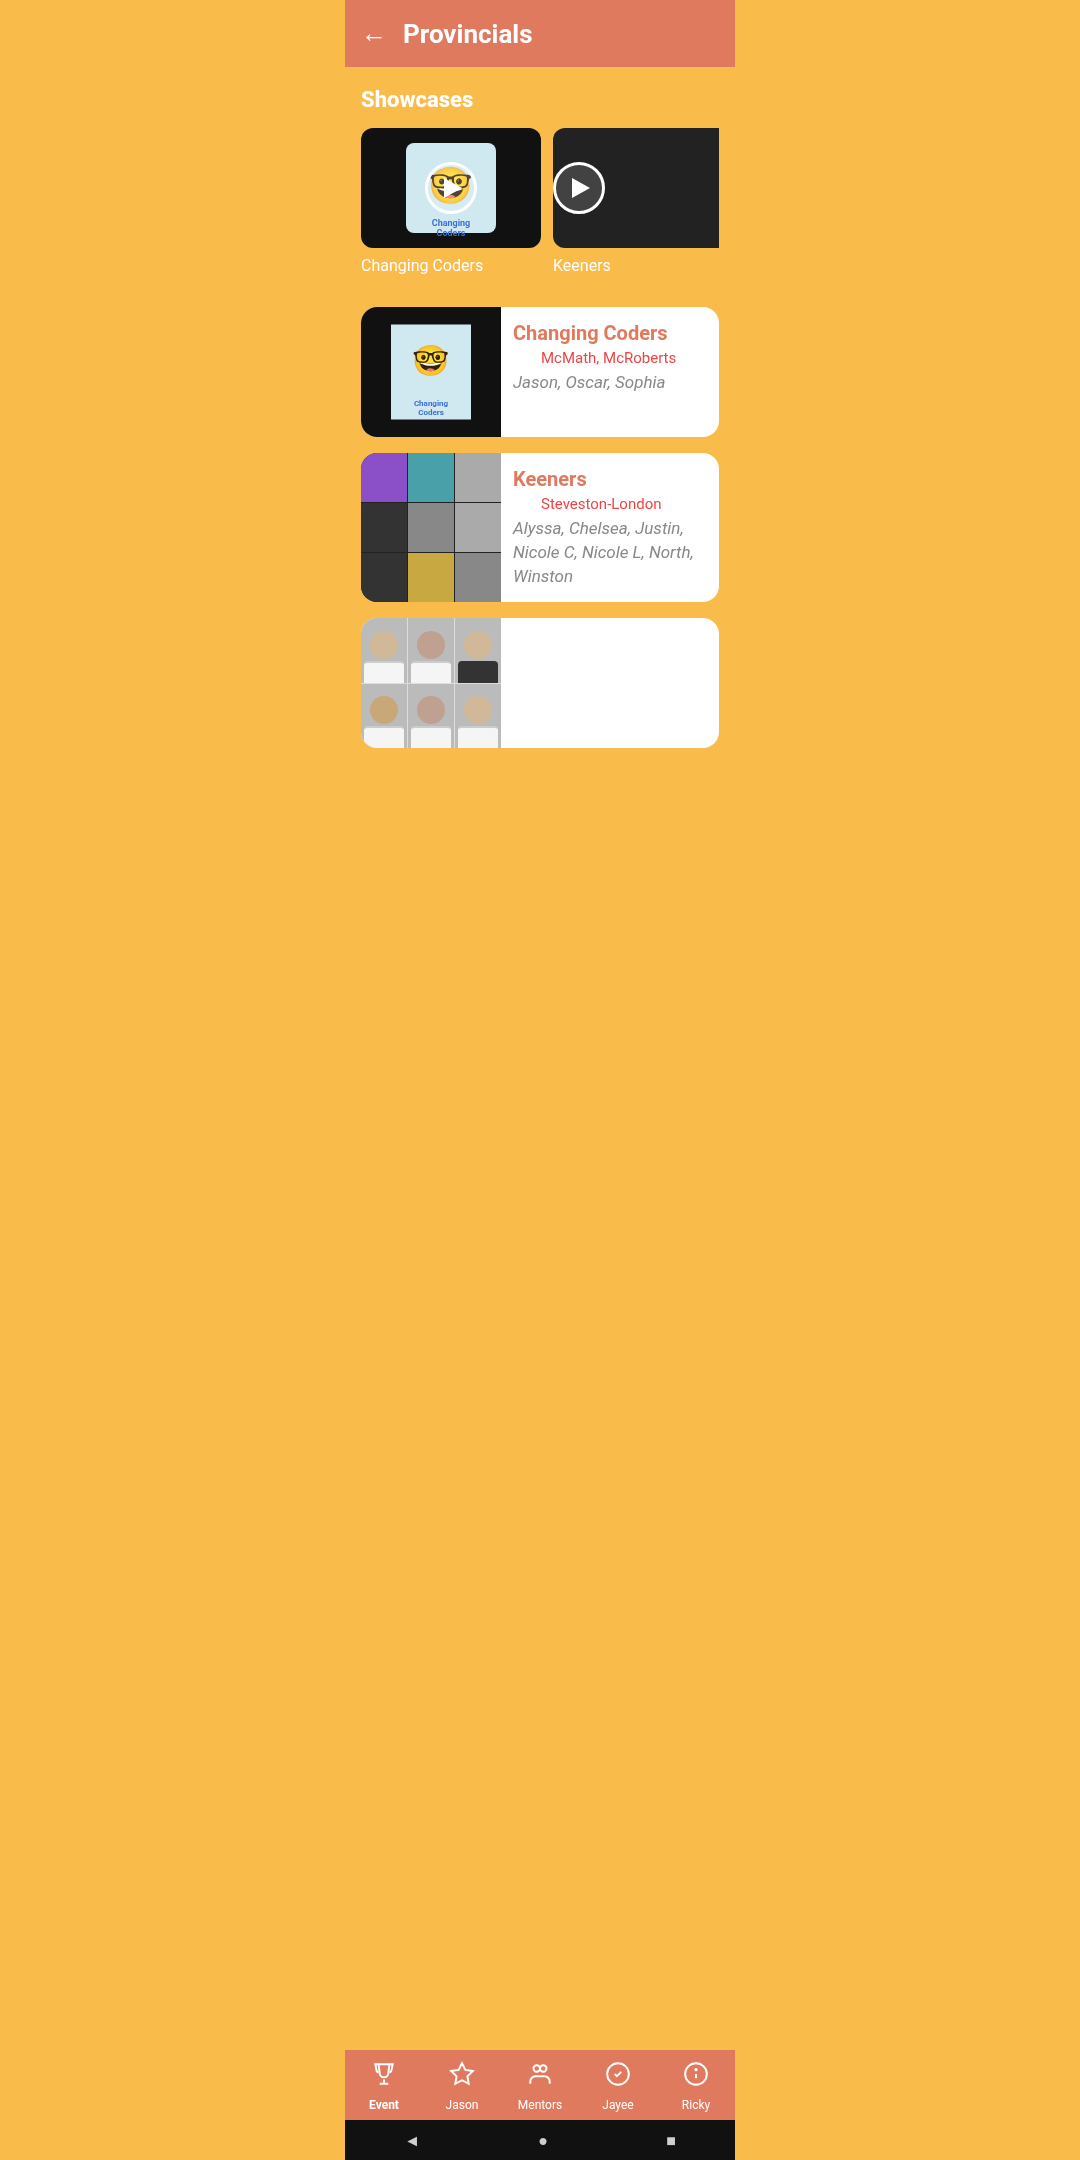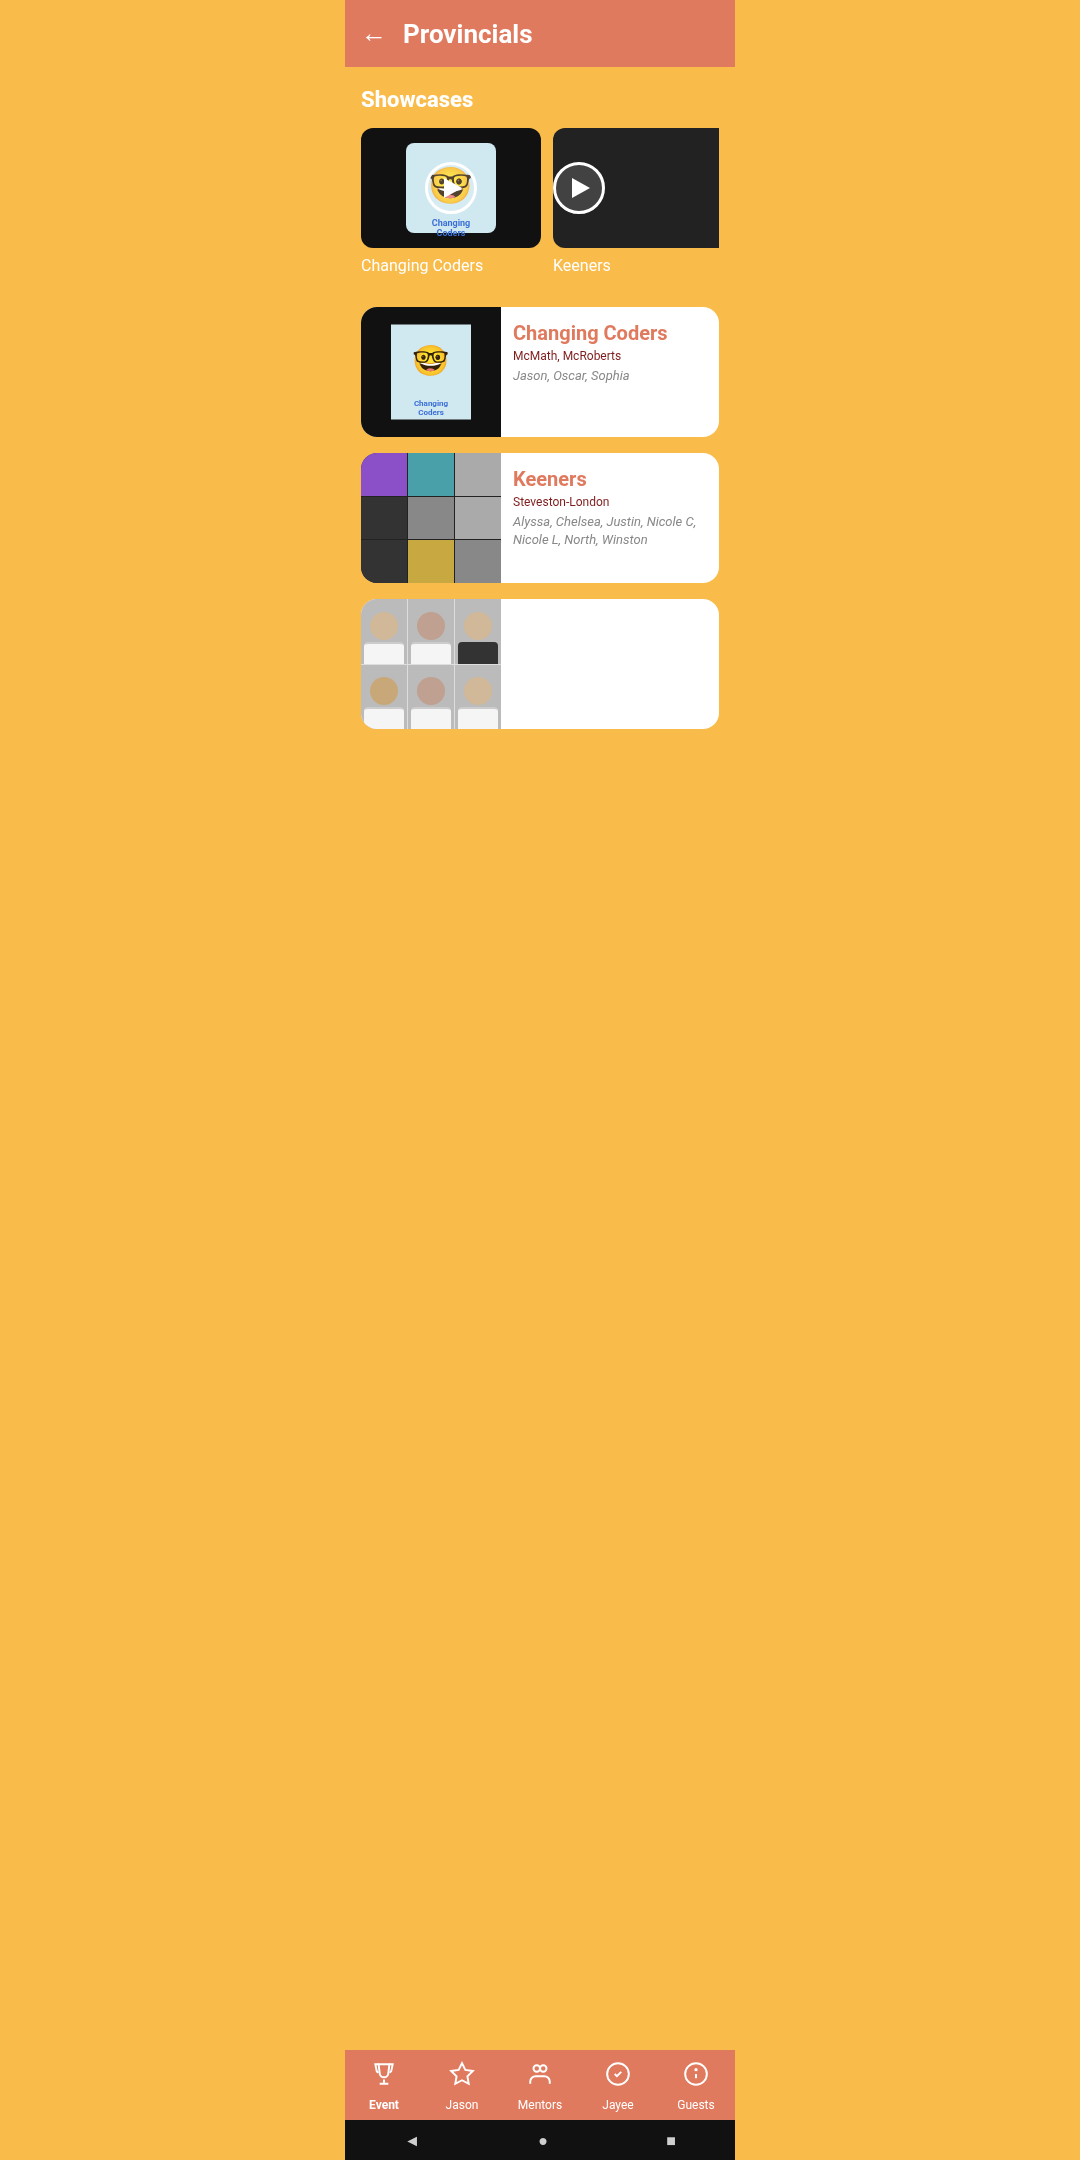--- a/index.html
+++ b/index.html
@@ -265,26 +265,27 @@
       padding: 14px 12px;
       flex: 1;
     }
     .team-name {
       font-size: 20px;
       font-weight: 700;
       color: #E07A5F;
       margin-bottom: 4px;
     }
     .team-school {
-      font-size: 12px;
-      color: #7f1d1d;
+      font-size: 15px;
+      color: #ef4444;
       margin-bottom: 4px;
+      margin-left: 28px;
     }
     .team-members {
-      font-size: 13px;
+      font-size: 17px;
       color: #888;
       font-style: italic;
       line-height: 1.4;
     }
 
     
     .bottom-nav {
       position: fixed;
       bottom: 0;
       left: 50%;
@@ -505,21 +506,21 @@
   </div>
 
   <div class="nav-item">
     <div class="nav-icon">
       <svg viewBox="0 0 24 24" stroke="white" fill="none" stroke-width="2">
         <circle cx="12" cy="12" r="10"></circle>
         <line x1="12" y1="8" x2="12" y2="8" stroke-width="3" stroke-linecap="round"></line>
         <line x1="12" y1="12" x2="12" y2="16"></line>
       </svg>
     </div>
-    <span class="nav-label">Guests</span>
+    <span class="nav-label">Ricky</span>
   </div>
 
 </nav>
 
 <div class="android-nav">
   <span class="android-btn">◄</span>
   <span class="android-btn">●</span>
   <span class="android-btn">■</span>
 </div>
 

